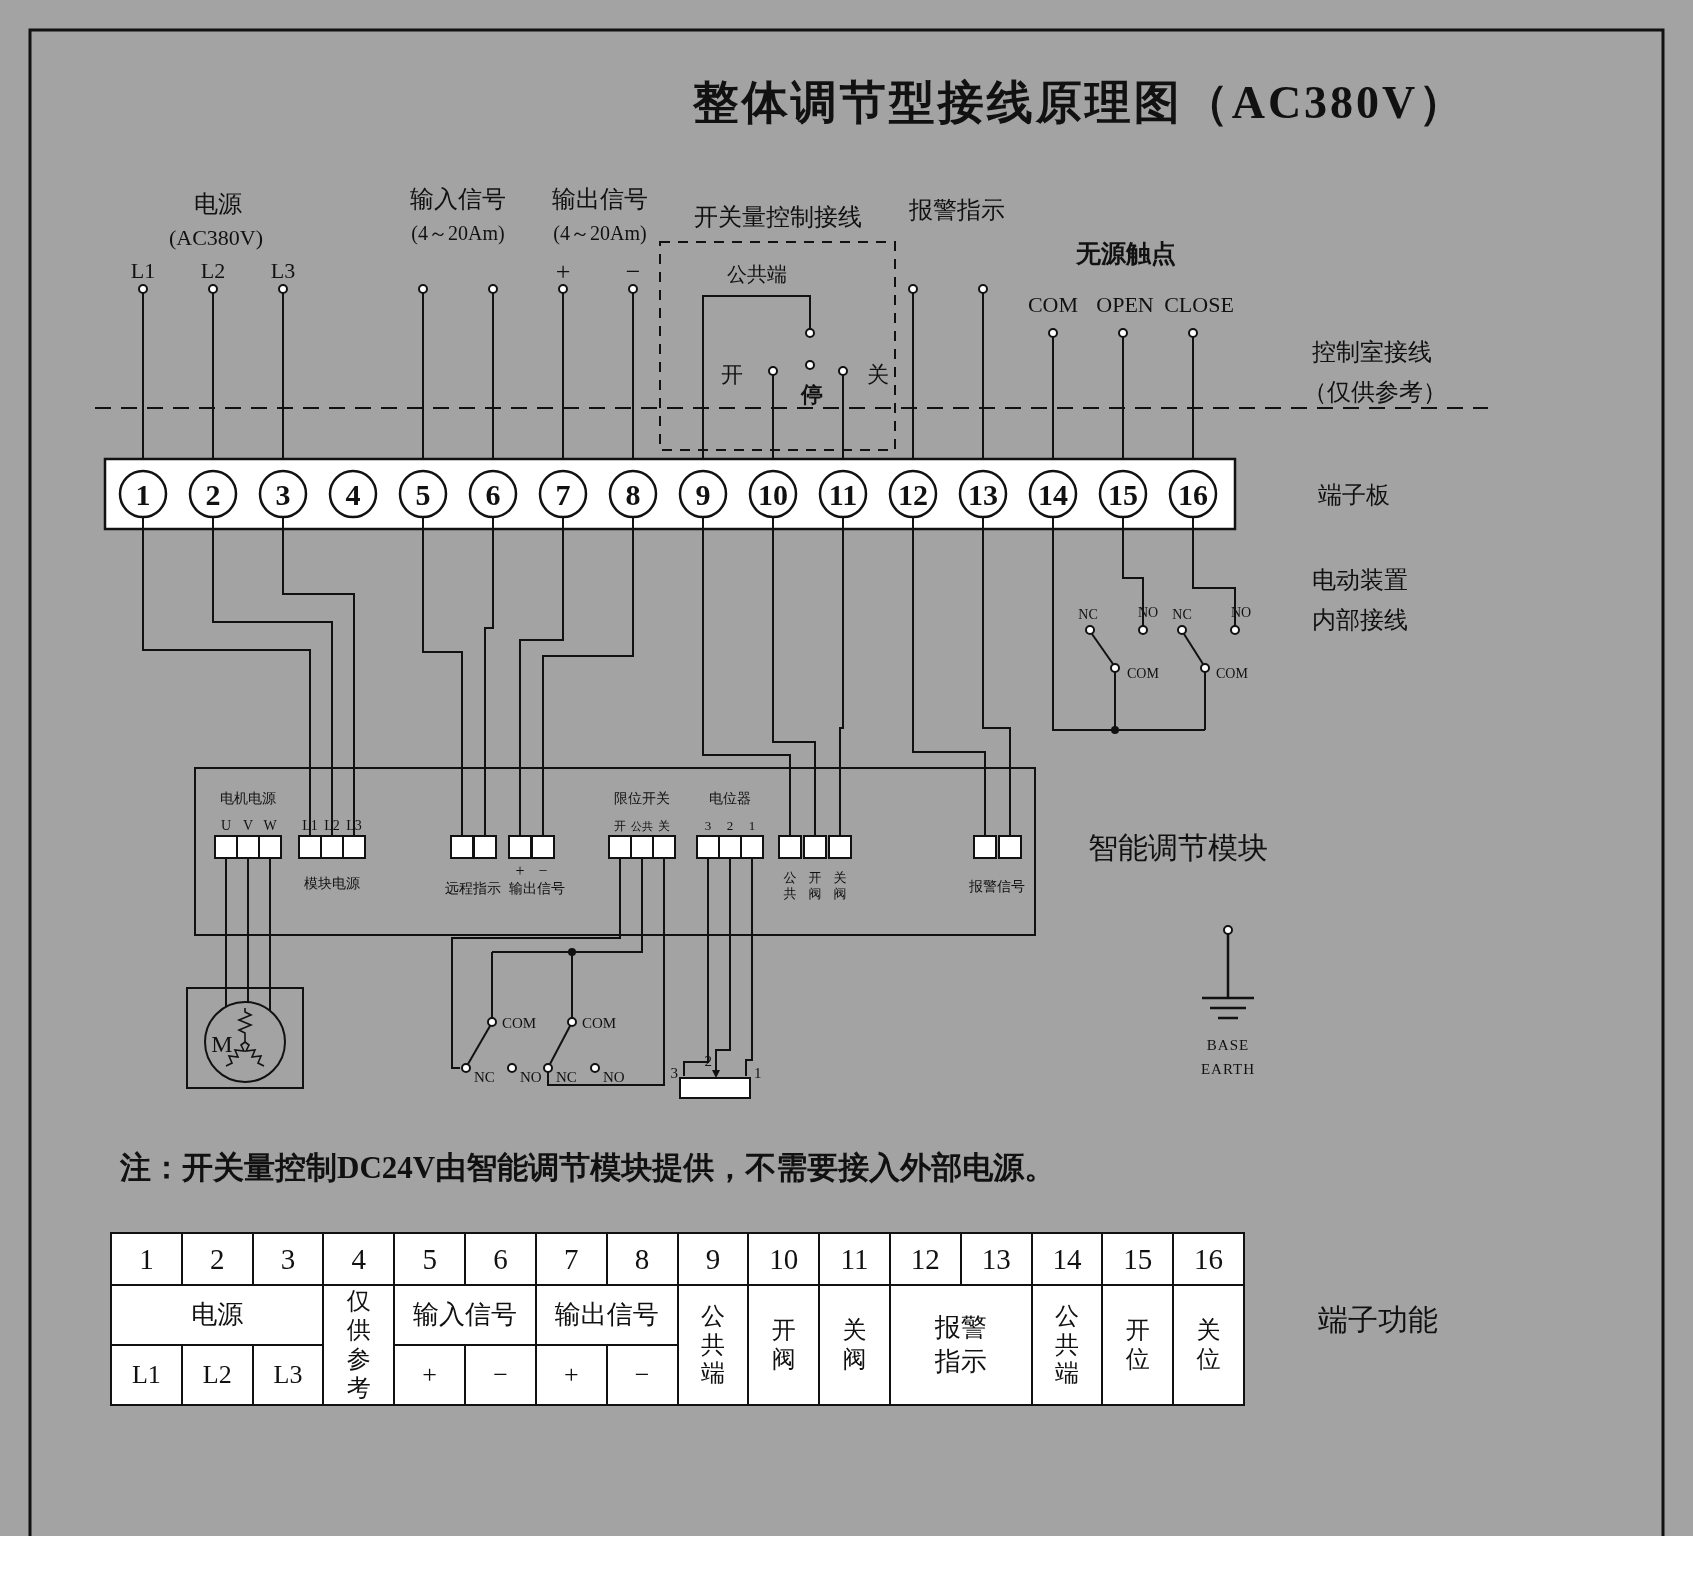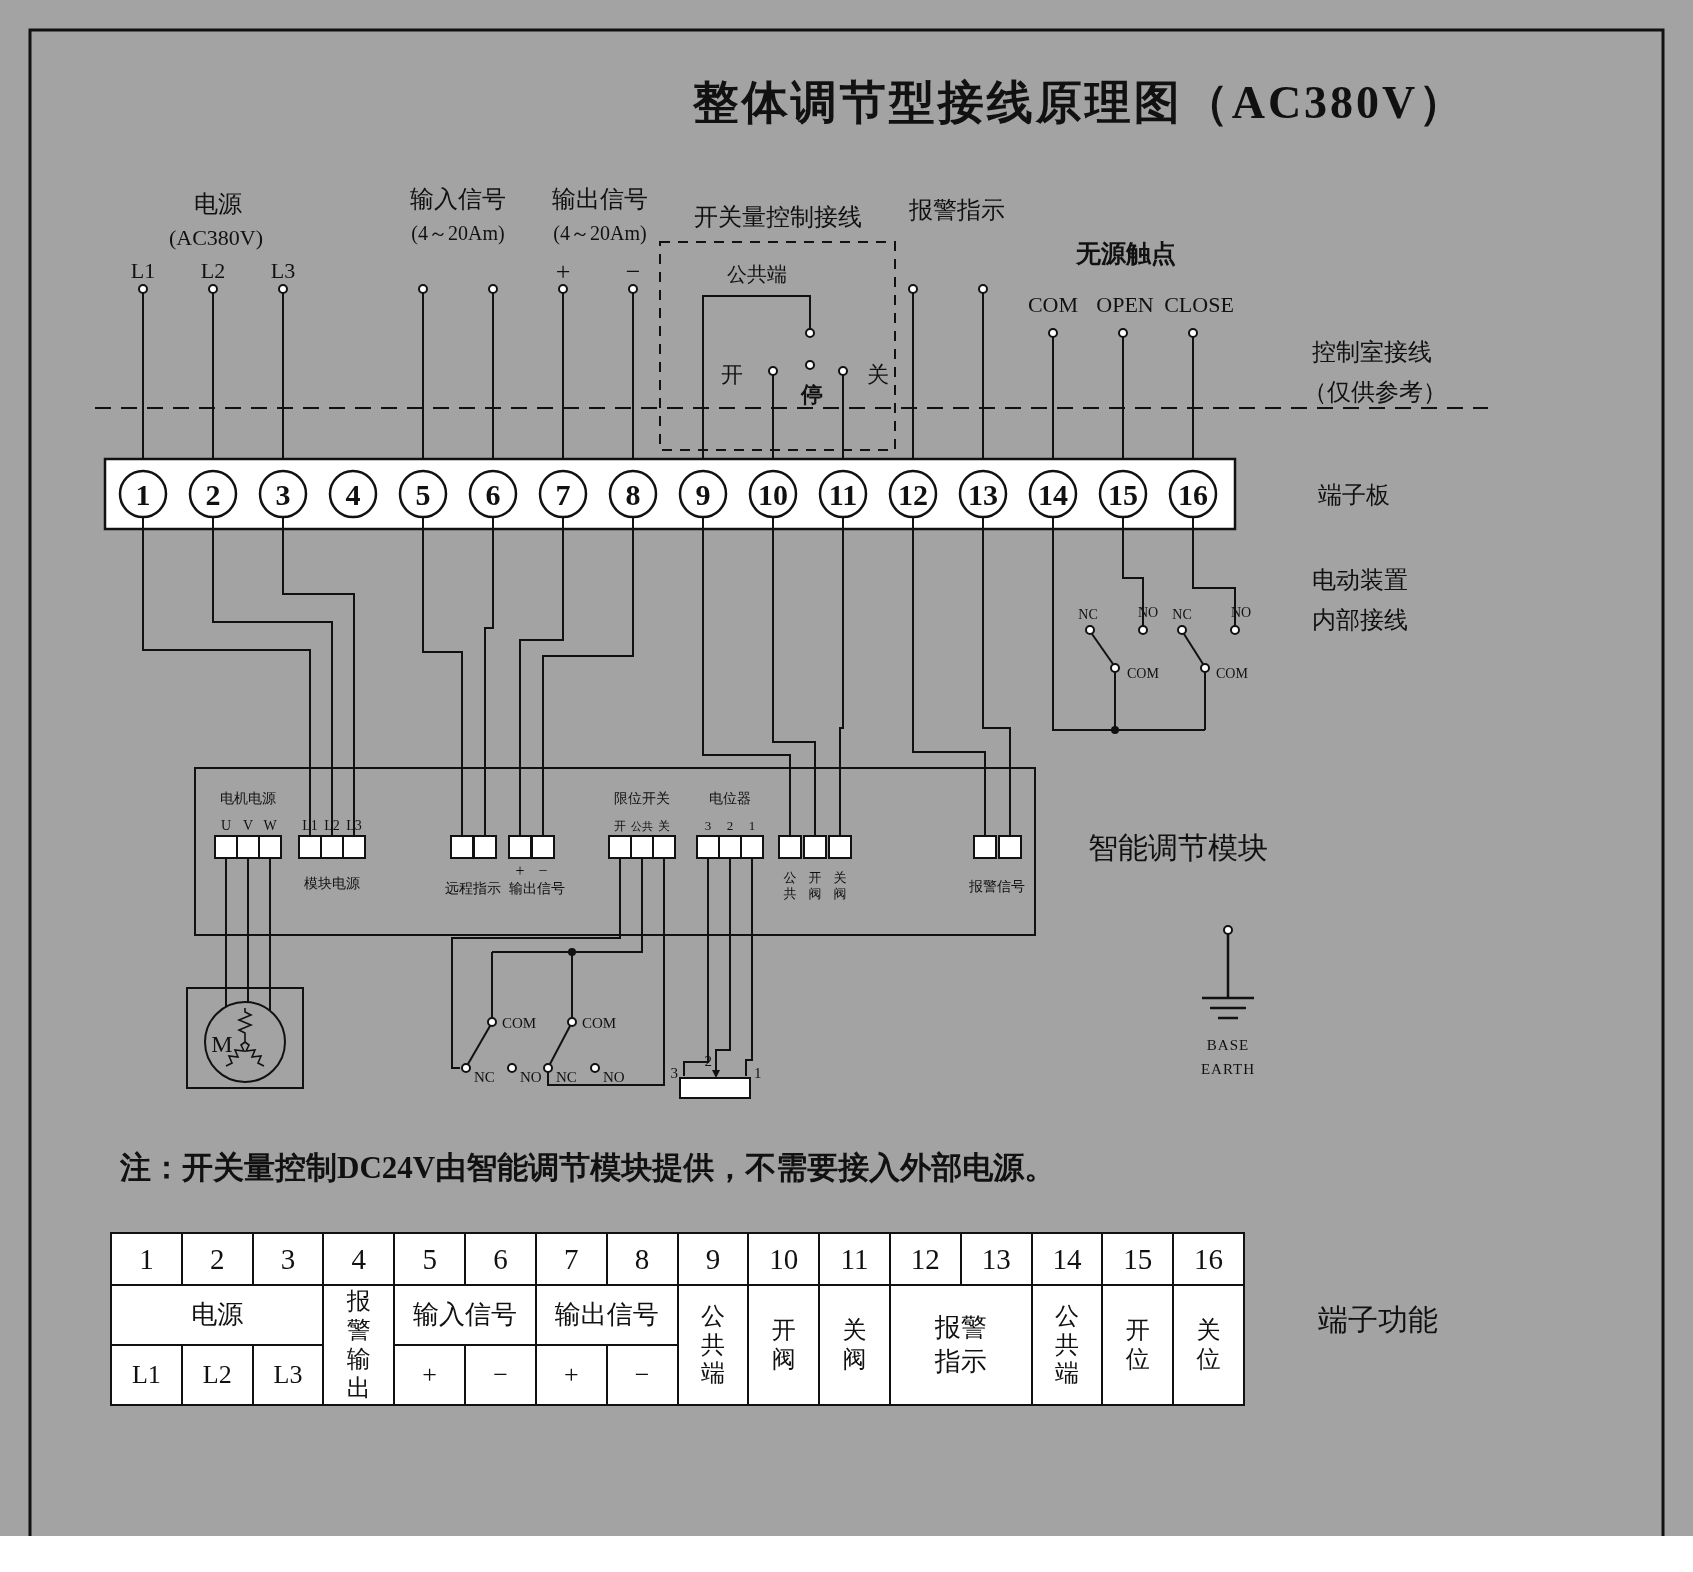--- a/index.html
+++ b/index.html
@@ -355,21 +355,21 @@
     <td>11</td>
     <td>12</td>
     <td>13</td>
     <td>14</td>
     <td>15</td>
     <td>16</td>
   </tr>
   <tr class="r2">
     <td colspan="3">电源</td>
     <td rowspan="2">
-            <div class="vert">报警输出</div>
+            <div class="vert">仅供参考</div>
           </td>
     <td colspan="2">输入信号</td>
     <td colspan="2">输出信号</td>
     <td rowspan="2">
             <div class="vert">公共端</div>
           </td>
     <td rowspan="2">
             <div class="vert">开阀</div>
           </td>
     <td rowspan="2">

